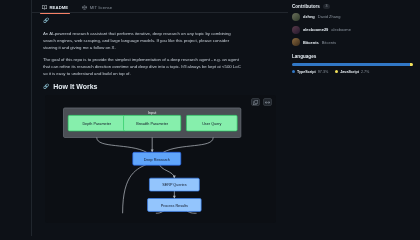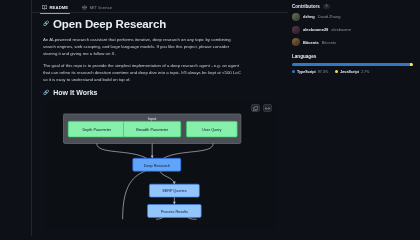--- a/index.html
+++ b/index.html
@@ -103,21 +103,20 @@
         </svg>
         <span>MIT license</span>
       </div>
       <div class="tabs-rule"></div>
     </div>
 
     <div class="content">
 
       <h1 class="title">
         <span class="anchor">🔗</span>
-        <span>Open Deep Research</span>
       </h1>
 
       <p class="para">
         <span>An AI-powered research assistant that performs iterative, deep research on any topic by combining search engines, web scraping, and large language models. If you like this project, please consider starring it and giving me a follow on X.</span>
       </p>
 
       <p class="para">
         <span>The goal of this repo is to provide the simplest implementation of a deep research agent - e.g. an agent that can refine its research direction overtime and deep dive into a topic. It'll always be kept at &lt;500 LoC so it is easy to understand and build on top of.</span>
       </p>
 

